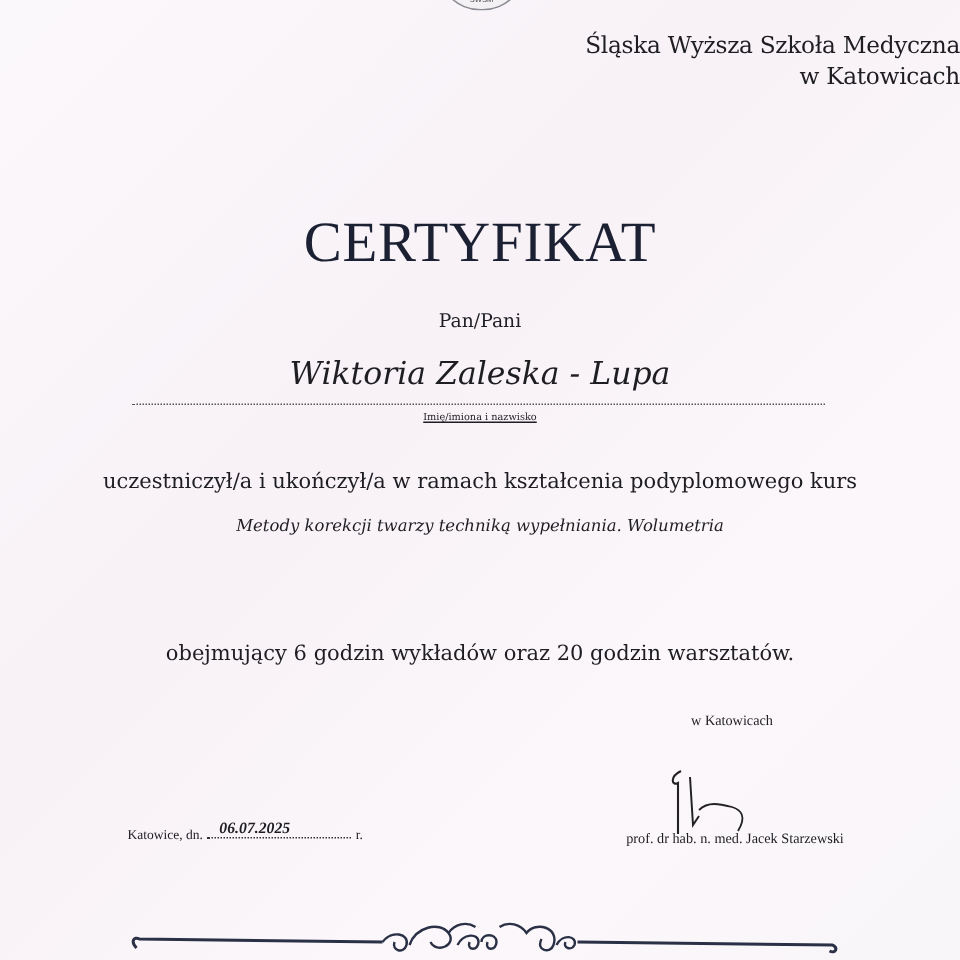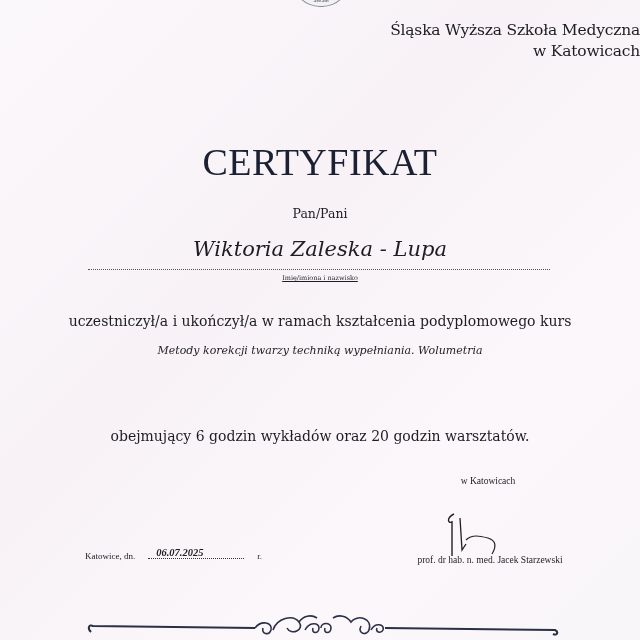--- a/index.html
+++ b/index.html
@@ -25,21 +25,21 @@
   .caption { top: 274px; font-size: 6.5px; text-decoration: underline; }
   .line1 { top: 313px; font-size: 14px; }
   .course { top: 344px; font-style: italic; font-size: 11px; }
   .line3 { top: 381px; font-size: 14px; margin-top: 47px; }
   .rector { position: absolute; left: 390px; width: 196px; top: 476px; text-align: center;
     font-family: "Liberation Serif", serif; font-size: 9.5px; line-height: 11.5px; }
   .prof { position: absolute; left: 390px; width: 200px; top: 555px; text-align: center;
     font-family: "Liberation Serif", serif; font-size: 9.5px; }
   .sig { position: absolute; left: 440px; top: 510px; }
   .city { position: absolute; left: 85px; top: 551px; font-family: Liberation Serif, serif; font-size: 9px; }
-  .city .dots { display: inline-block; width: 96px; border-bottom: 1px dotted #333; position: relative; margin: 0 13px; }
+  .city .dots { display: inline-block; width: 96px; border-bottom: 1px dotted #333; position: relative; margin: 0 3px; }
   .city .date { position: absolute; left: 8px; top: -11px; font-style: italic; font-size: 10.5px; font-weight: bold; }
   .orn { position: absolute; left: 85px; top: 612px; }
 </style>
 </head>
 <body>
 
 <div class="seal">
   <div class="seal-text">ŚWSM</div>
 </div>
 

